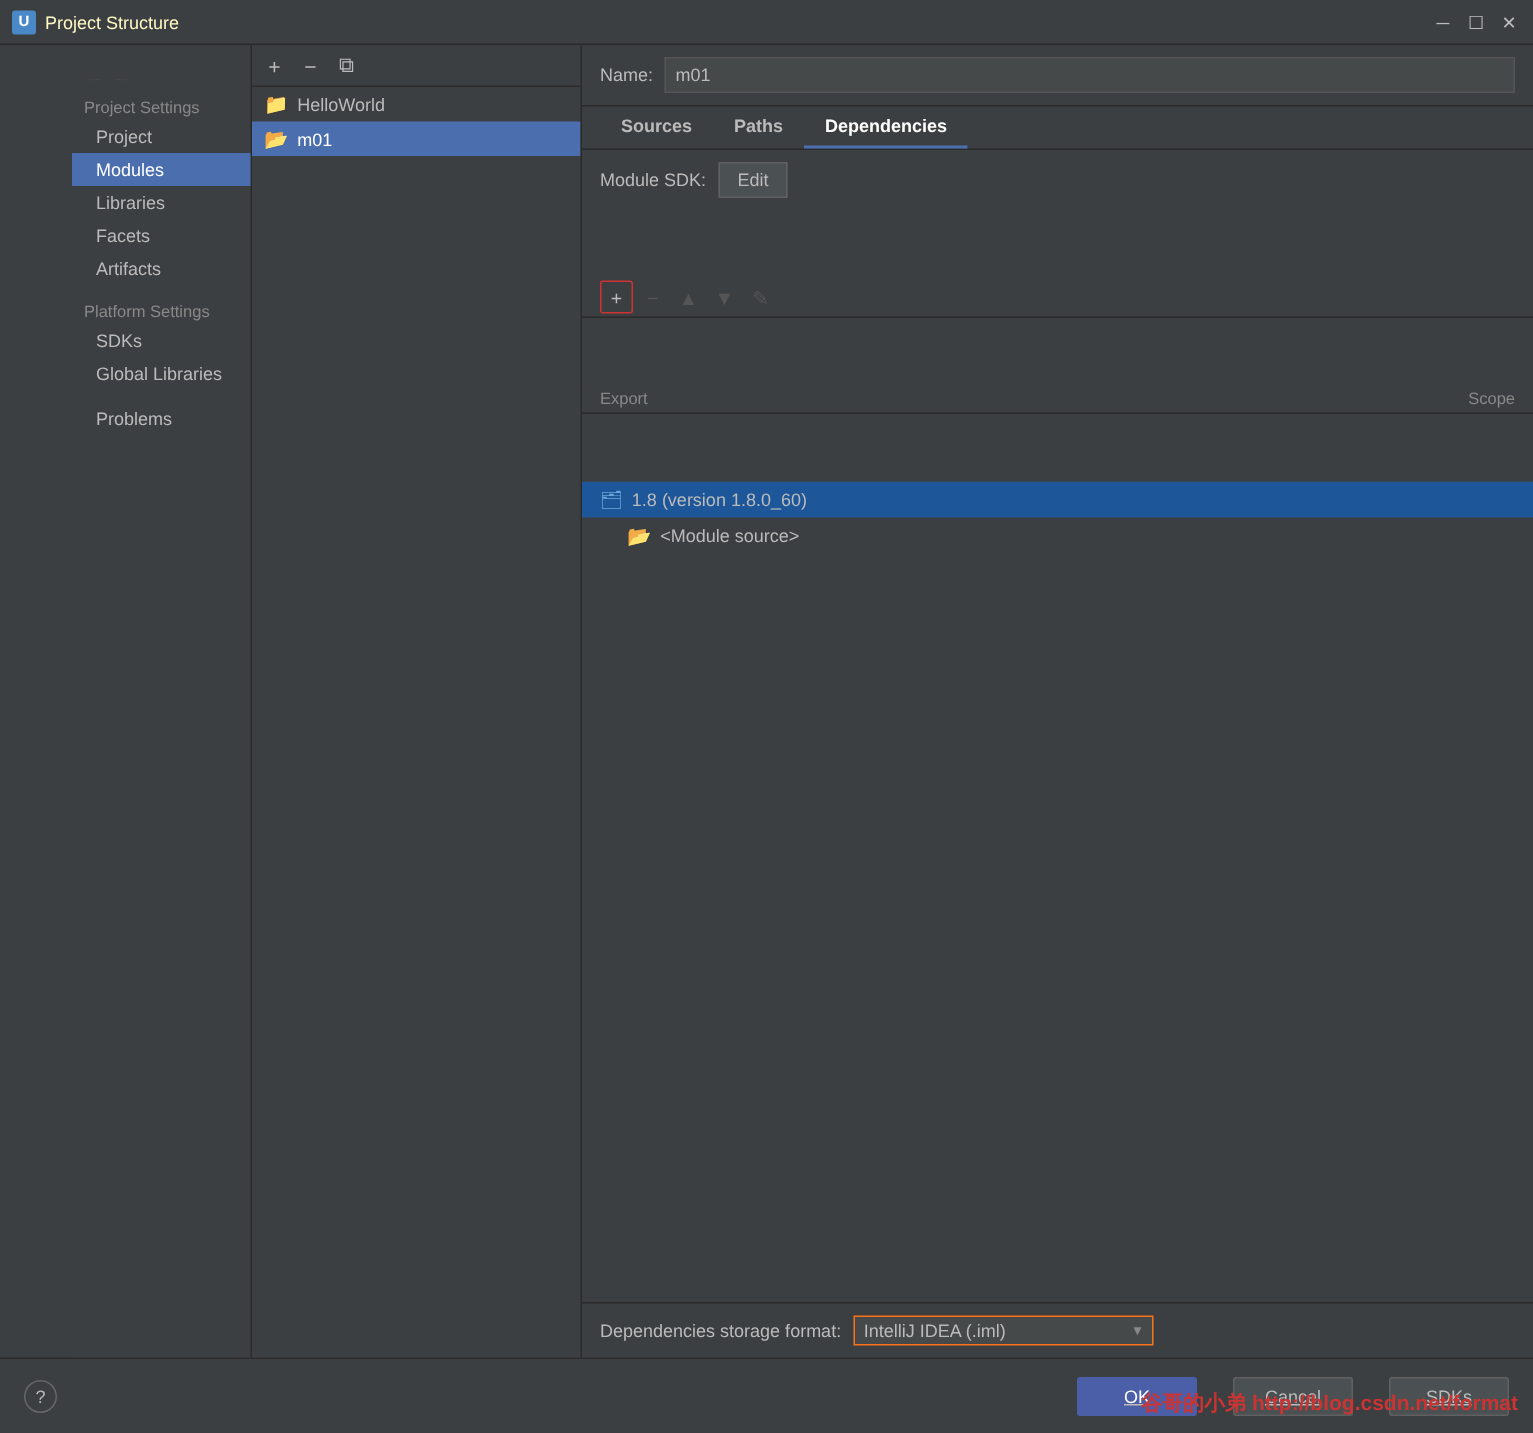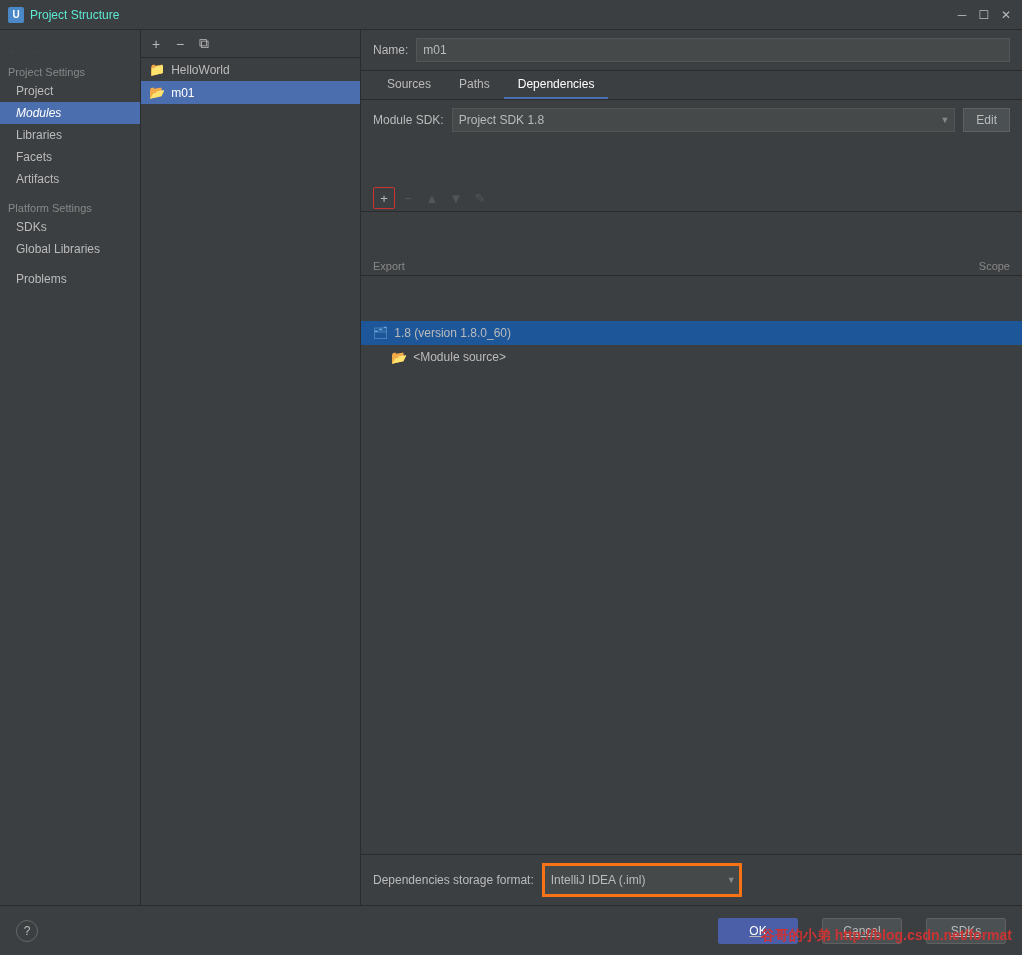--- a/index.html
+++ b/index.html
@@ -26,63 +26,63 @@
     .title-bar-icon {
       width: 16px;
       height: 16px;
       margin-right: 6px;
       background: #4a88c7;
       border-radius: 2px;
       display: flex; align-items: center; justify-content: center;
       font-size: 10px; color: white; font-weight: bold;
     }
     .title-bar-text {
-      color: #5eead4;
+      color: #fef9c3;
       font-size: 12px;
       flex: 1;
     }
     .title-bar-controls {
       display: flex; gap: 6px;
     }
     .title-btn {
       width: 16px; height: 16px;
       background: none; border: none; color: #bbbbbb;
       cursor: pointer; font-size: 12px; display: flex; align-items: center; justify-content: center;
     }
 
     
     .main-container {
       display: flex;
       height: calc(100% - 30px - 50px);
     }
 
     
     .sidebar {
-      width: 141px;
+      width: 120px;
       background: #3c3f41;
       border-right: 1px solid #2b2b2b;
       padding-top: 8px;
       flex-shrink: 0;
+      margin-left: 48px;
     }
     .sidebar-section-label {
       color: #888888;
       font-size: 11px;
       padding: 4px 8px 2px 8px;
     }
     .sidebar-item {
       padding: 4px 8px 4px 16px;
       cursor: pointer;
       color: #bbbbbb;
       font-size: 12px;
       display: flex; align-items: center;
     }
     .sidebar-item.active {
       background: #4b6eaf;
       color: white;
-      font-style: italic;
     }
 
     
     .module-panel {
       width: 220px;
       background: #3c3f41;
       border-right: 1px solid #2b2b2b;
       display: flex;
       flex-direction: column;
       flex-shrink: 0;
@@ -157,20 +157,21 @@
       color: #bbbbbb;
       font-size: 12px;
       padding: 2px 6px;
       height: 24px;
     }
 
     .tabs-bar {
       display: flex;
       border-bottom: 1px solid #2b2b2b;
       padding: 0 12px;
+      font-weight: bold;
     }
     .tab {
       padding: 6px 14px;
       cursor: pointer;
       color: #bbbbbb;
       font-size: 12px;
       border-bottom: 2px solid transparent;
     }
     .tab.active {
       color: white;
@@ -326,25 +327,25 @@
       position: absolute;
       right: 6px;
       top: 50%;
       transform: translateY(-50%);
       font-size: 9px;
       color: #888;
       pointer-events: none;
     }
     .storage-dropdown {
       background: #45494a;
-      border: 3px solid #f97316;
+      border: 1px solid #f97316;
       color: #bbbbbb;
       font-size: 12px;
       padding: 2px 24px 2px 6px;
-      height: 34px;
+      height: 20px;
       cursor: pointer;
       -webkit-appearance: none;
       appearance: none;
       width: 200px;
     }
 
     
     .footer {
       height: 50px;
       background: #3c3f41;
@@ -498,25 +499,20 @@
       <div class="tabs-bar">
         <div class="tab">Sources</div>
         <div class="tab">Paths</div>
         <div class="tab active">Dependencies</div>
       </div>
 
       <div class="dep-panel">
 
         <div class="sdk-row">
           <span class="sdk-label">Module SDK:</span>
-          <div class="sdk-select-wrapper">
-            <select class="sdk-dropdown">
-              <option>Project SDK 1.8</option>
-            </select>
-          </div>
           <button class="edit-btn">Edit</button>
         </div>
 
         <div class="dep-toolbar">
           <button class="dep-toolbar-btn add-btn">+</button>
           <button class="dep-toolbar-btn disabled">−</button>
           <button class="dep-toolbar-btn disabled">▲</button>
           <button class="dep-toolbar-btn disabled">▼</button>
           <button class="dep-toolbar-btn disabled">✎</button>
         </div>

